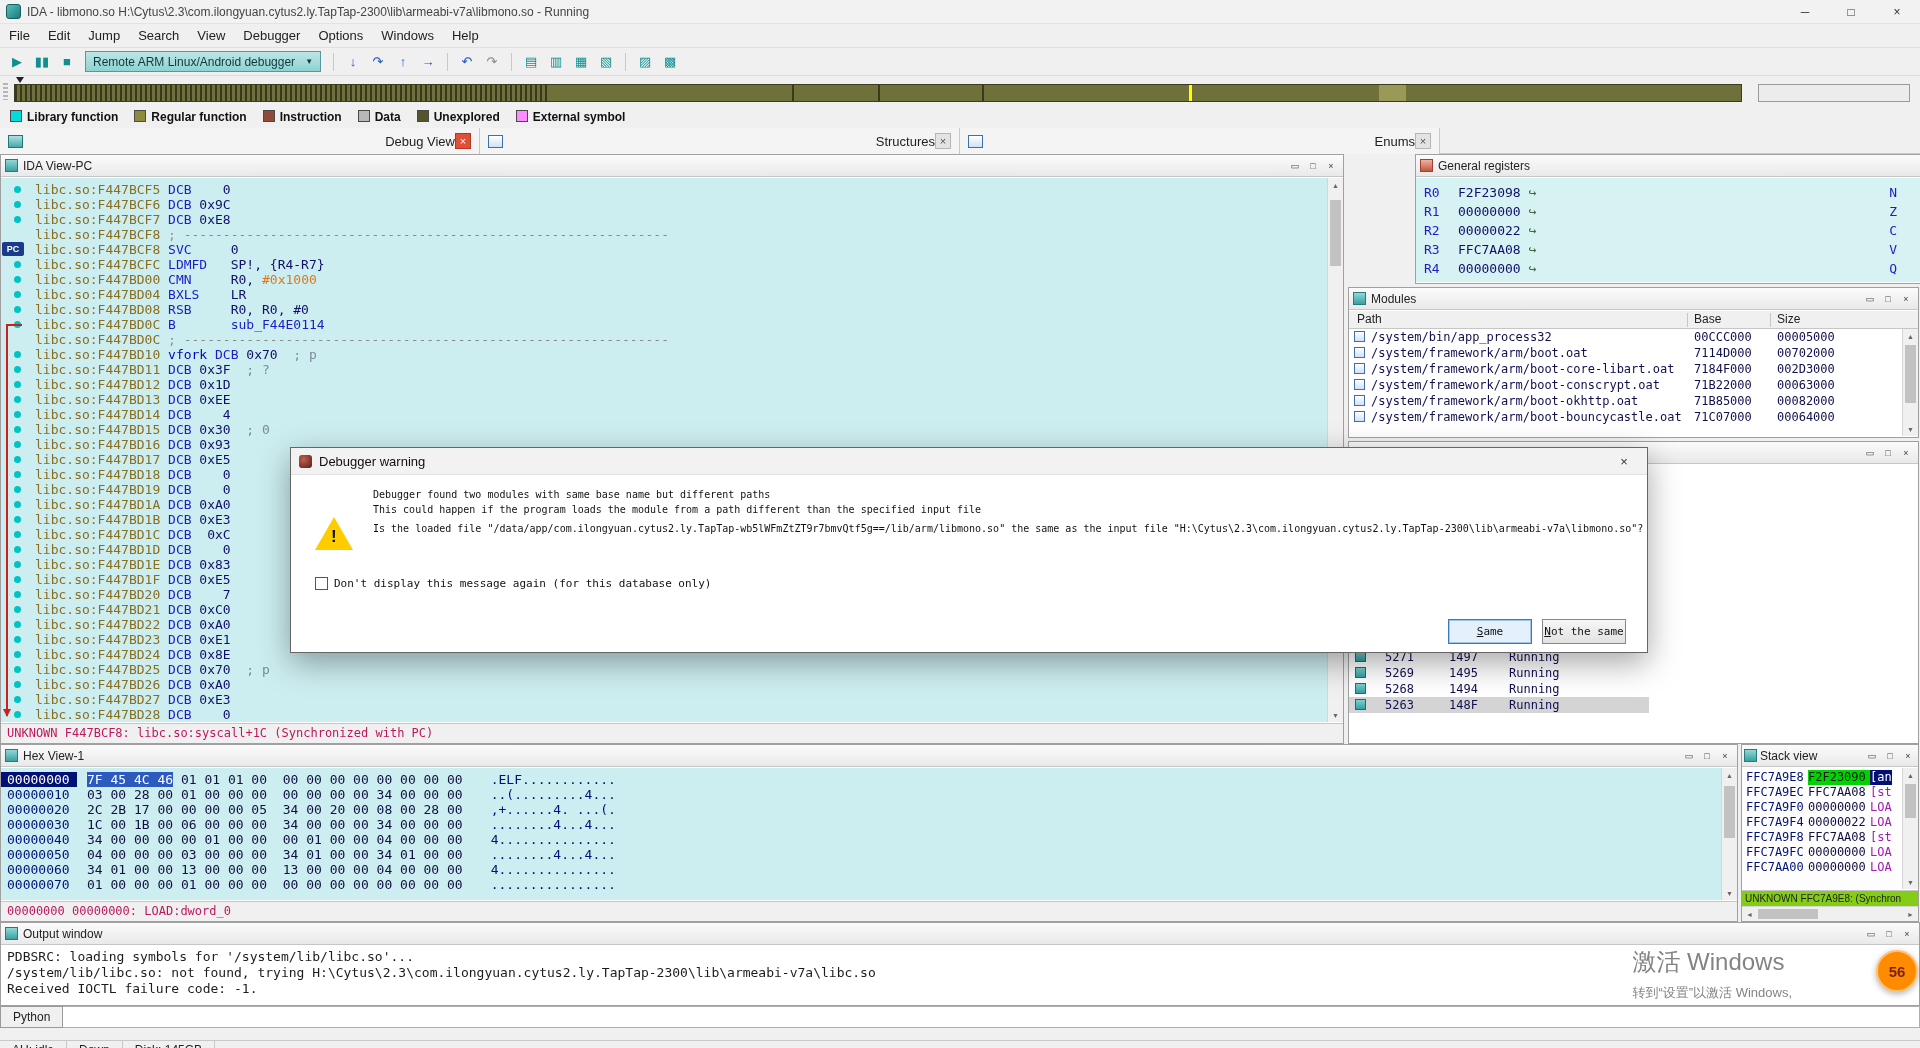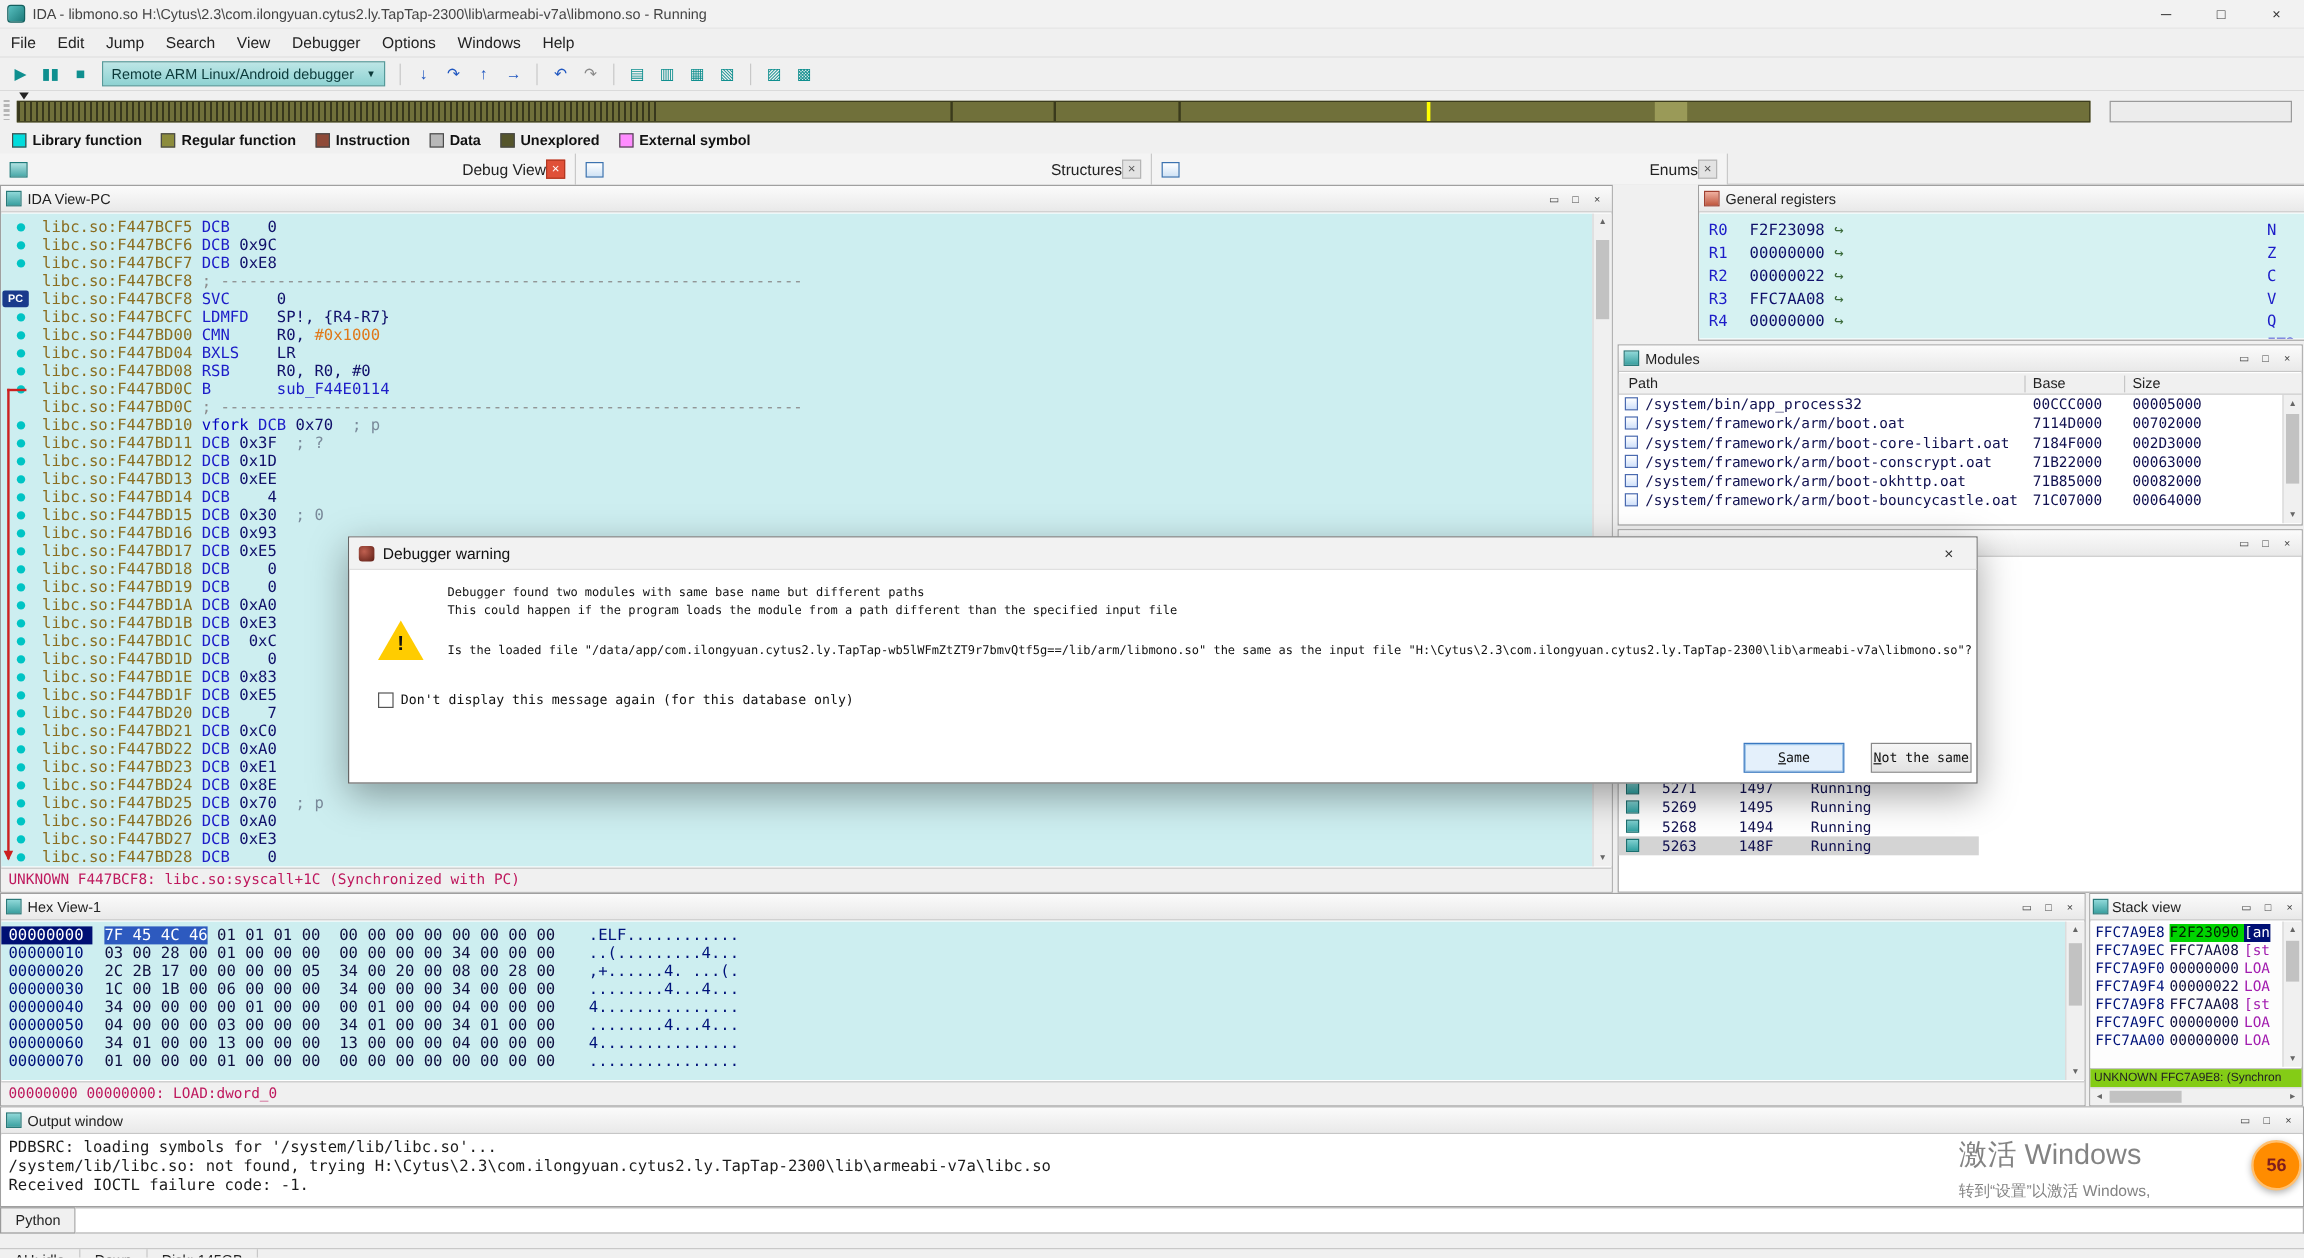--- a/index.html
+++ b/index.html
@@ -32,21 +32,21 @@
   #nav-marker{position:absolute;left:16px;top:1px;width:0;height:0;border-left:4px solid transparent;border-right:4px solid transparent;border-top:6px solid #222}
   #navband{position:absolute;left:14px;top:8px;right:178px;height:18px;background:#70703a;border:1px solid #3c3c1e;overflow:hidden}
   #nb-stripes{position:absolute;left:0;top:0;width:31%;height:100%;background:repeating-linear-gradient(90deg,rgba(10,10,5,.55) 0 2px,transparent 2px 5px)}
   .nb-tick{position:absolute;top:0;width:2px;height:100%;background:#3a3a1c}
   #nb-light{position:absolute;left:79%;top:0;width:1.6%;height:100%;background:#9a9a58}
   #nb-current{position:absolute;left:68%;top:0;width:3px;height:100%;background:#ffff00}
   #nav-scale{position:absolute;right:10px;top:8px;width:152px;height:18px;background:#ececec;border:1px solid #9a9a9a}
 
   
   #legend{position:absolute;left:0;top:106px;width:1920px;height:22px;display:flex;align-items:center;gap:16px;padding-left:10px;background:#f0f0f0}
-  .leg-item{display:flex;align-items:center;gap:5px}
+  .leg-item{display:flex;align-items:flex-start;gap:5px}
   .leg-swatch{width:12px;height:12px;border:1px solid #4a4a4a;display:inline-block}
   .leg-label{font-size:12px;font-weight:bold;color:#111}
 
   
   #tabsrow{position:absolute;left:0;top:128px;width:1920px;height:26px;background:#f0f0f0;border-bottom:1px solid #c9c9c9;display:flex}
   #tab-sections{display:flex;width:1440px}
   .tab-sec{width:480px;height:26px;display:flex;align-items:center;padding:0 8px;border-right:1px solid #c9c9c9;background:#f4f4f4}
   .tab-icon{width:15px;height:13px;border:1px solid #3a72b0;background:linear-gradient(#ffffff,#cfe2f5)}
   .tab-icon.ti-debug{border-color:#1d7a7a;background:linear-gradient(#aee2e2,#4aa8a8)}
   .tab-label{flex:1;text-align:right;font-size:13px;color:#222}
@@ -161,25 +161,25 @@
   
   #dialog{position:absolute;left:290px;top:447px;width:1358px;height:206px;background:#fff;border:1px solid #666;box-shadow:0 10px 30px rgba(0,0,0,.35);z-index:50}
   #dlg-title{height:27px;display:flex;align-items:center;gap:7px;padding:0 8px;background:#f2f2f2;border-bottom:1px solid #e0e0e0}
   #dlg-icon{width:13px;height:13px;border-radius:3px;background:radial-gradient(circle at 35% 35%,#c06050,#5a1c14)}
   #dlg-title-text{font-size:13px;color:#111}
   #dlg-close{margin-left:auto;width:30px;height:26px;display:flex;align-items:center;justify-content:center;font-size:13px;color:#333}
   #dlg-body{position:relative;height:179px}
   #warn-icon{position:absolute;left:24px;top:42px;width:0;height:0;border-left:19px solid transparent;border-right:19px solid transparent;border-bottom:33px solid #ffcc00}
   #warn-bang{position:absolute;left:40px;top:52px;font-size:17px;font-weight:bold;color:#111}
   .dlg-line{position:absolute;left:82px;right:14px;font-family:"DejaVu Sans Mono",monospace;font-size:10px;color:#111;white-space:nowrap}
-  #dlg-l1{top:14px}#dlg-l2{top:29px}#dlg-q{top:62px}
+  #dlg-l1{top:14px}#dlg-l2{top:29px}#dlg-q{top:48px}
   #dlg-check{position:absolute;left:24px;top:102px;display:flex;align-items:center;gap:6px}
   #dlg-checkbox{width:13px;height:13px;border:1px solid #555;background:#fff}
   #dlg-check-label{font-family:"DejaVu Sans Mono",monospace;font-size:11px;color:#111}
-  #dialog-buttons{position:absolute;right:4px;bottom:10px;display:flex;gap:22px}
+  #dialog-buttons{position:absolute;right:21px;bottom:10px;display:flex;gap:10px}
   .dlg-btn{min-width:84px;height:25px;font-family:"DejaVu Sans Mono",monospace;font-size:11px;color:#111;background:linear-gradient(#f6f6f6,#e2e2e2);border:1px solid #888}
   .dlg-btn.default{background:#e4f0fb;border:1px solid #3a78c0;box-shadow:inset 0 0 0 1px #9fc6ea}
 
   
   #watermark{position:absolute;right:128px;top:946px;z-index:40;color:rgba(118,118,118,.9);pointer-events:none}
   #wm1{font-size:24px}
   #wm2{font-size:13px;margin-top:6px}
   #float-badge{position:absolute;right:2px;top:950px;width:42px;height:42px;border-radius:50%;background:#ff8c00;border:2px solid #ffc070;color:#7f1d1d;font-size:15px;font-weight:bold;display:flex;align-items:center;justify-content:center;z-index:60;box-shadow:0 2px 6px rgba(0,0,0,.3)}
 </style>
 </head>

